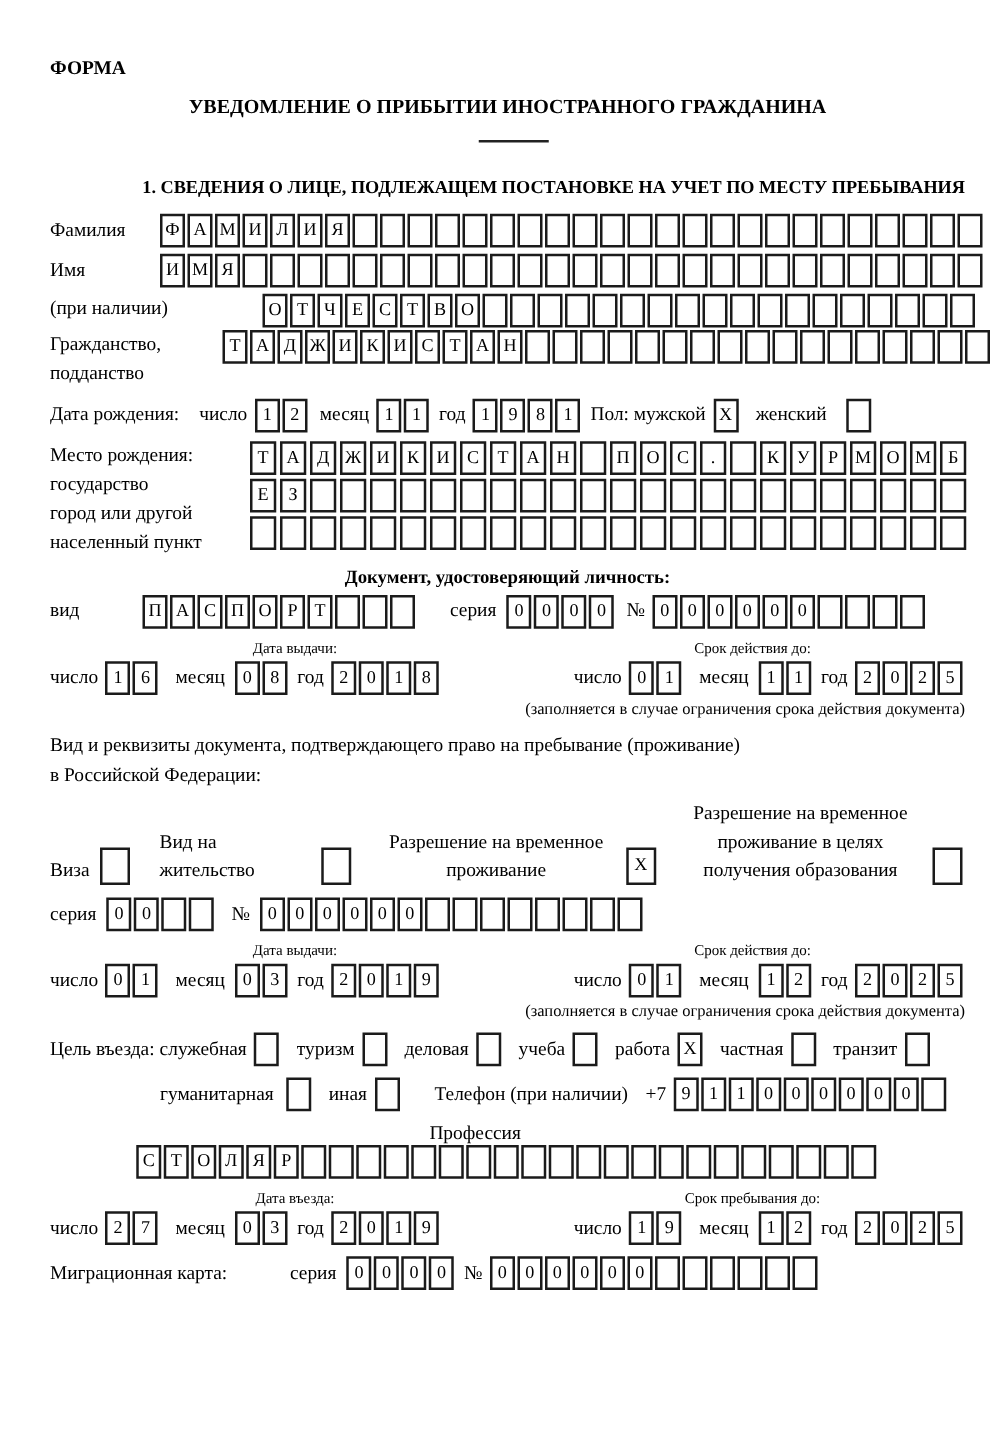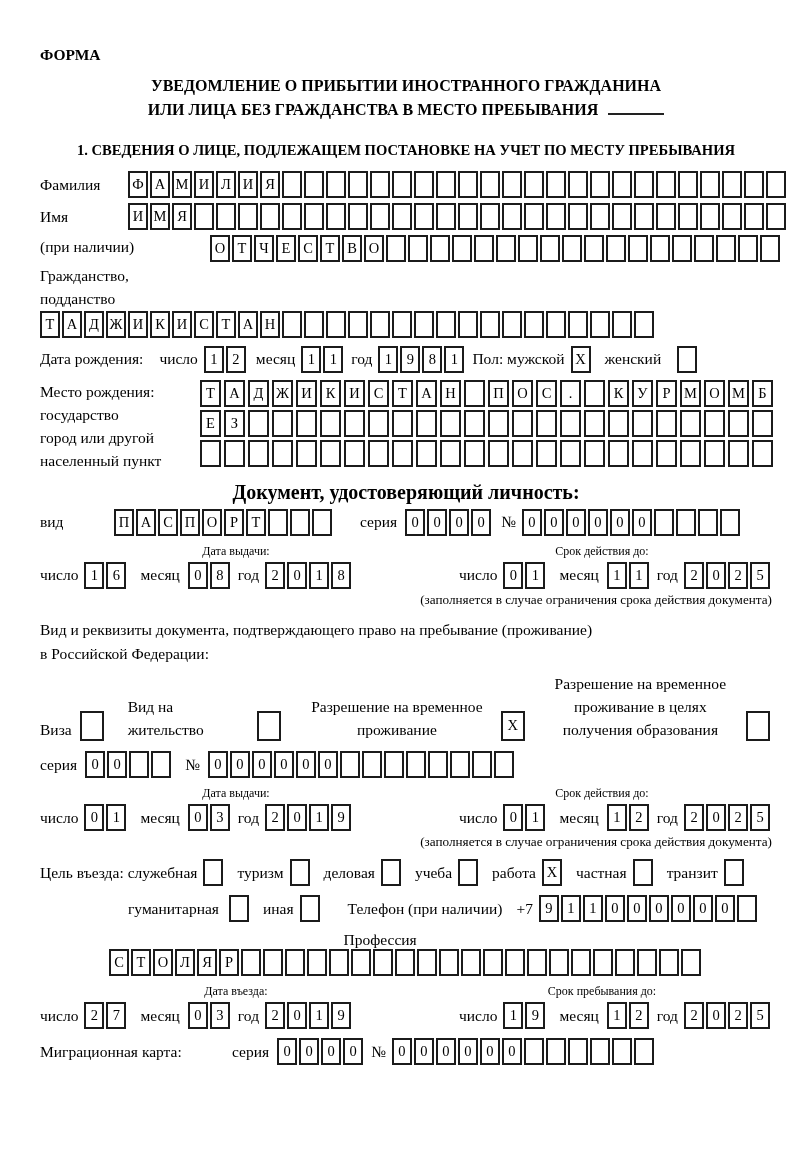--- a/index.html
+++ b/index.html
@@ -8,35 +8,35 @@
     font-family:"Liberation Serif","DejaVu Serif",serif;
     font-size:15.5px;overflow:hidden;
   }
   .page{padding:34px 28px 0 40px;box-sizing:border-box;}
   
   .appendix{margin-left:578px;font-size:14px;line-height:1.45;}
   .rev{margin-top:5px;font-size:13.5px;}
   .forma{text-align:left;font-weight:bold;margin:12px 26px 0 0;font-size:15.5px;}
   .title{text-align:center;font-weight:bold;font-size:16px;margin-top:10px;line-height:1.5;}
   .uline{display:inline-block;width:56px;border-bottom:2px solid #222;margin-left:10px;vertical-align:baseline;}
-  .sec1{font-weight:bold;font-size:14.6px;margin-top:20px;text-align:center;}
+  .sec1{font-weight:bold;font-size:14.6px;margin-top:20px;text-align:right;}
   
   .row{display:flex;align-items:center;margin-top:5px;}
   .cells{display:flex;flex-wrap:nowrap;}
   .cell{flex:0 0 auto;width:20px;height:27px;border:2px solid #1b1b1b;box-sizing:border-box;
         margin-right:2px;text-align:center;font-size:14.5px;line-height:22px;background:#fff;}
   .big .cell{width:24px;height:30px;line-height:25px;}
   .wide .cell{width:21px;margin-right:3px;}
   .lbl{flex:0 0 auto;}
   .w88{width:88px}.w170{width:170px}.w138{width:138px}.w160{width:160px}.w125{width:125px}
   .lblcol{flex:0 0 auto;line-height:1.5;}
   .stack{display:flex;flex-direction:column;gap:3px;}
   .g8{margin-left:8px}.g12{margin-left:12px}.g6{margin-left:6px}
   .r6{margin-right:6px}.r8{margin-right:8px}
-  .dochead{font-weight:bold;text-align:center;margin-top:8px;font-size:20px;}
+  .dochead{font-weight:bold;text-align:center;margin-top:8px;font-size:15px;}
   
   .dblock{margin-top:8px;}
   .dcols{display:flex;}
   .dcol.l{width:392px;flex:0 0 auto;}
   .dcol.r{flex:1;}
   .dhead{text-align:center;font-size:12px;}
   .drow{display:flex;align-items:center;margin-top:3px;}
   .dnote{text-align:right;font-size:13.2px;margin-top:3px;}
   .para{margin-top:10px;line-height:1.55;}
   
@@ -53,21 +53,21 @@
 <body>
 
 <div class="page">
 
 
   <div class="forma">ФОРМА</div>
 
   <div class="title">
     <div>УВЕДОМЛЕНИЕ О ПРИБЫТИИ ИНОСТРАННОГО ГРАЖДАНИНА</div>
     <div>
-      <span>ИЛИ ЛИЦА БЕЗ ГРАЖДАНСТВА В МЕСТО ПРЕБЫВАНИЯ</span><span class="uline"></span>
+      <span class="uline"></span>
     </div>
   </div>
 
   <div class="sec1">1. СВЕДЕНИЯ О ЛИЦЕ, ПОДЛЕЖАЩЕМ ПОСТАНОВКЕ НА УЧЕТ ПО МЕСТУ ПРЕБЫВАНИЯ</div>
 
   <div class="row" style="margin-top:12px;">
     <span class="lbl w88">Фамилия</span>
     <span class="cells">
         <span class="cell">Ф</span>
         <span class="cell">А</span>
@@ -165,21 +165,21 @@
         <span class="cell"></span>
         <span class="cell"></span>
         <span class="cell"></span>
         <span class="cell"></span>
         <span class="cell"></span>
         <span class="cell"></span>
         <span class="cell"></span>
       </span>
   </div>
 
-  <div class="row" style="align-items:flex-start;margin-top:2px;flex-direction:column;">
+  <div class="row" style="align-items:flex-start;margin-top:2px;">
     <span class="lblcol w138">
       <div>Гражданство,</div>
       <div>подданство</div>
     </span>
     <span class="cells">
         <span class="cell">Т</span>
         <span class="cell">А</span>
         <span class="cell">Д</span>
         <span class="cell">Ж</span>
         <span class="cell">И</span>

